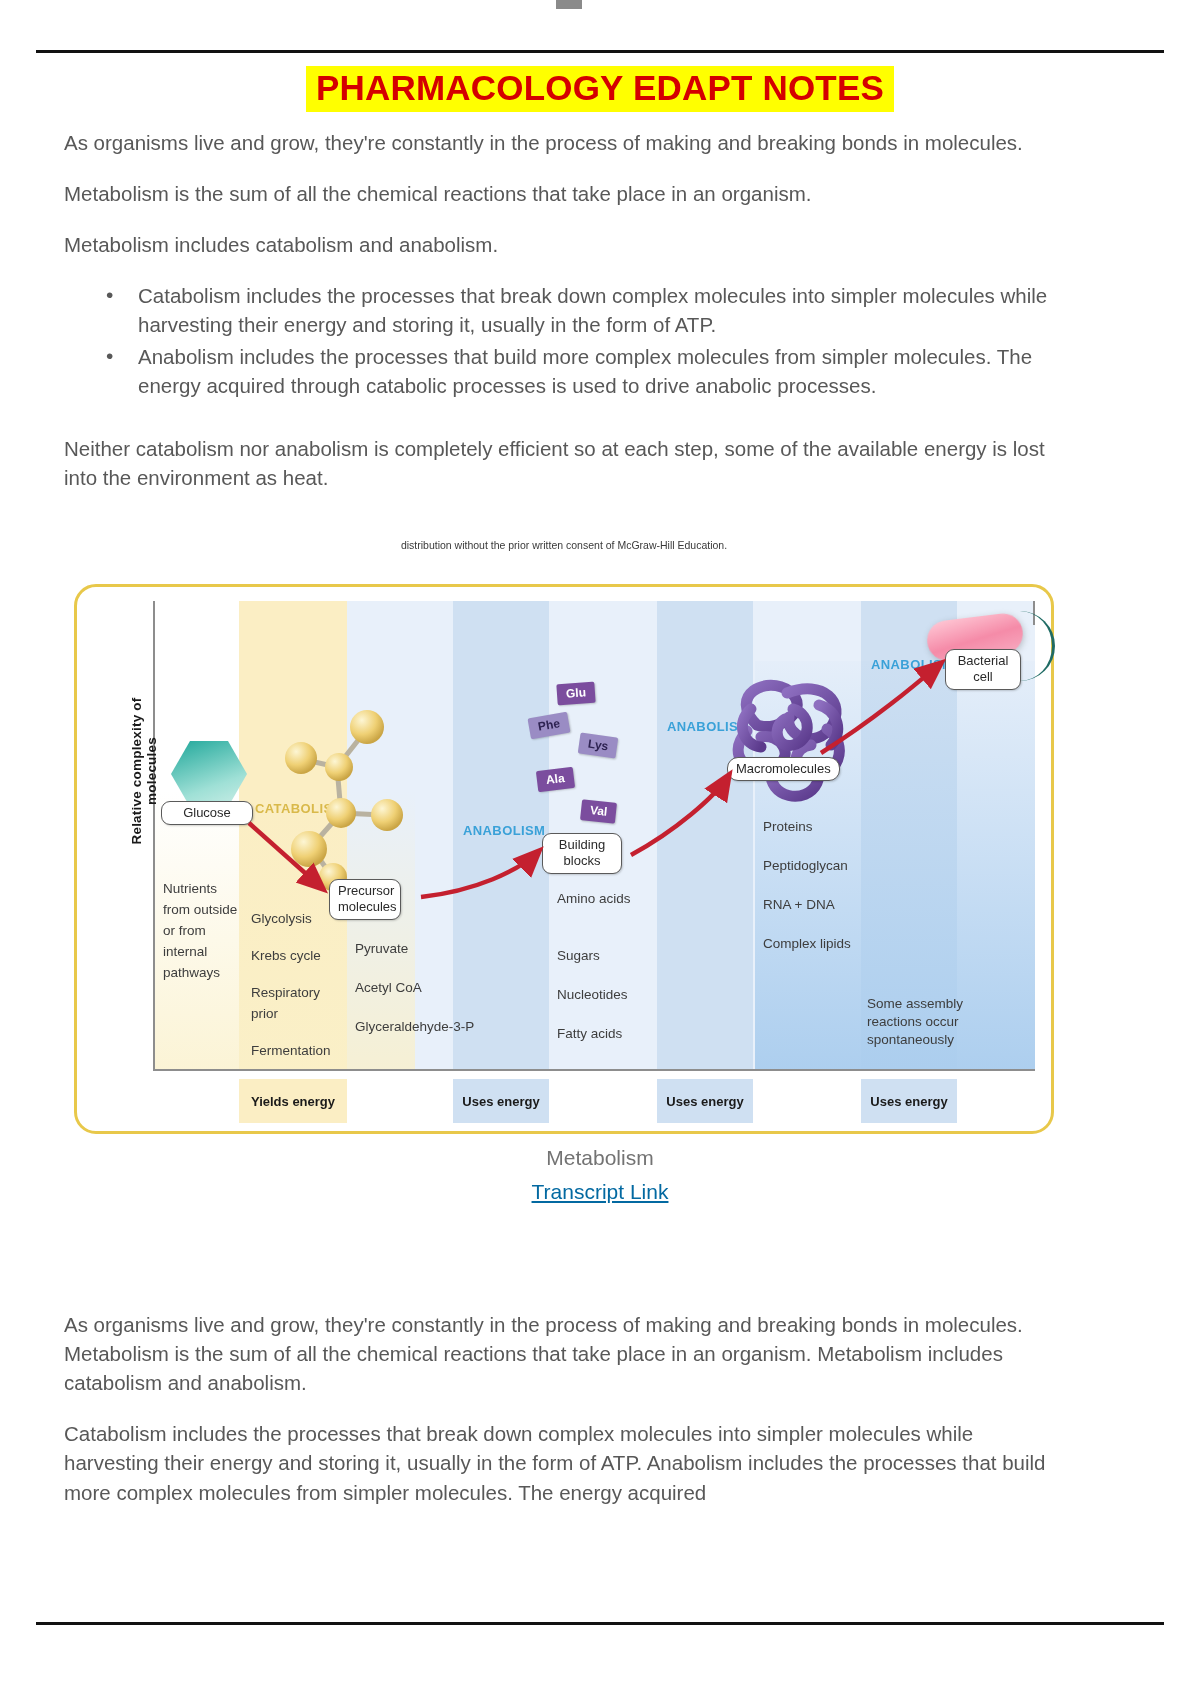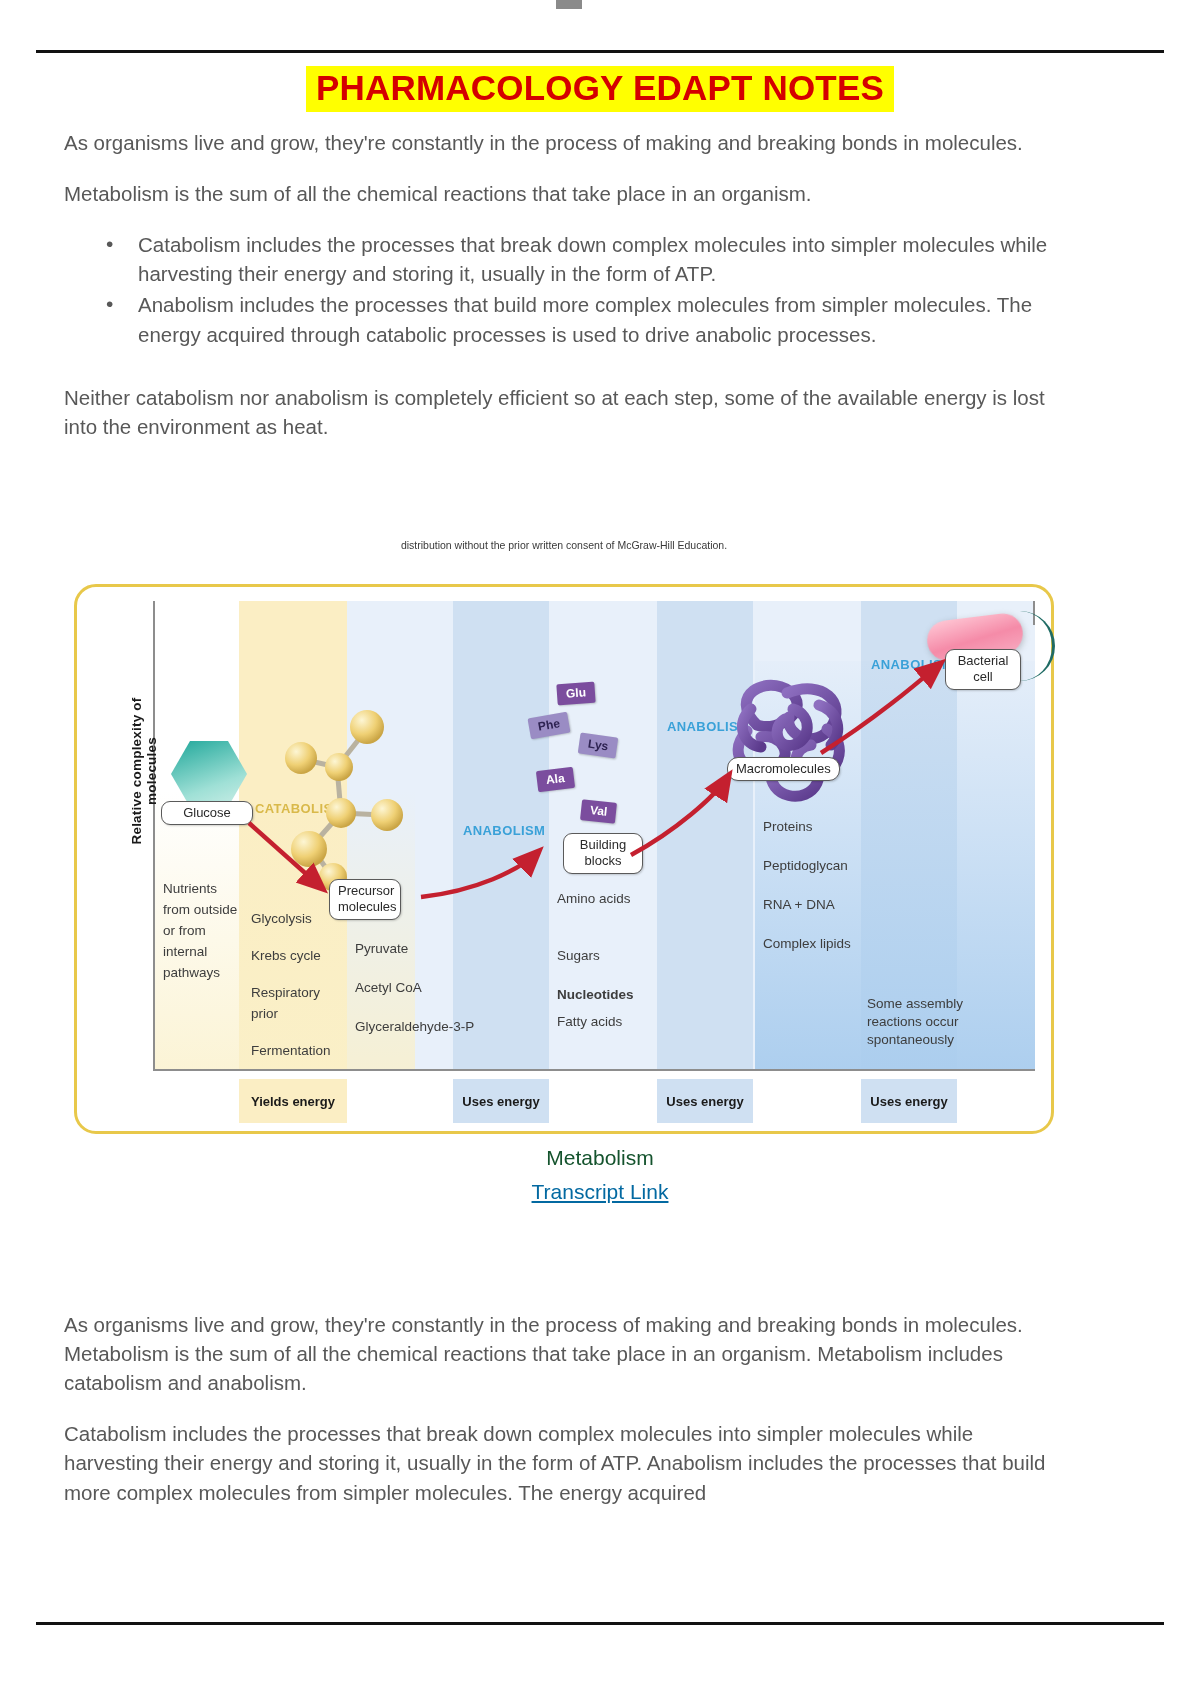--- a/index.html
+++ b/index.html
@@ -213,21 +213,21 @@
   svg.overlay {
     position: absolute; left: 0; top: 0;
     width: 920px; height: 470px;
     overflow: visible;
   }
 
   
   .caption {
     position: absolute; left: 0px; top: 1146px; width: 1200px;
     text-align: center;
-    font-size: 21px; color: #14532d;
+    font-size: 21px; color: #737373;
   }
   .transcript {
     position: absolute; left: 0px; top: 1180px; width: 1200px;
     text-align: center;
   }
   .transcript a {
     font-size: 21px; color: #0369a1;
     text-decoration: underline;
   }
 
@@ -249,20 +249,21 @@
   <div class="top-artifact"></div>
   <div class="rule-top"></div>
 
   <div class="title-wrap">
     <span class="title">PHARMACOLOGY EDAPT NOTES</span>
   </div>
 
   <div class="body">
     <p>As organisms live and grow, they're constantly in the process of making and breaking bonds in molecules.</p>
     <p>Metabolism is the sum of all the chemical reactions that take place in an organism.</p>
+    <p>Metabolism includes catabolism and anabolism.</p>
     <ul class="bullets">
       <li>Catabolism includes the processes that break down complex molecules into simpler molecules while harvesting their energy and storing it, usually in the form of ATP.</li>
       <li>Anabolism includes the processes that build more complex molecules from simpler molecules. The energy acquired through catabolic processes is used to drive anabolic processes.</li>
     </ul>
     <p class="gap-before">Neither catabolism nor anabolism is completely efficient so at each step, some of the available energy is lost into the environment as heat.</p>
   </div>
 
   <div class="figure">
 
     <div class="copyright">
@@ -353,21 +354,21 @@
           <span>Precursor</span><br>
           <span>molecules</span>
         </div>
 
         <div class="chip" style="left:442px; top:82px;  transform:rotate(-4deg);">Glu</div>
         <div class="chip lilac" style="left:414px; top:114px; transform:rotate(-10deg);">Phe</div>
         <div class="chip lilac" style="left:464px; top:134px; transform:rotate(8deg);">Lys</div>
         <div class="chip" style="left:422px; top:168px; transform:rotate(-7deg);">Ala</div>
         <div class="chip" style="left:466px; top:200px; transform:rotate(6deg);">Val</div>
 
-        <div class="pill" style="left:448px; top:232px; width:80px;">
+        <div class="pill" style="left:427px; top:232px; width:80px;">
           <span>Building</span><br>
           <span>blocks</span>
         </div>
 
         <div class="pill" style="left:612px; top:156px;border-radius:11px;">Macromolecules</div>
 
         <div class="capsule-tail" style="left:894px; top:10px;"></div>
         <div class="capsule" style="left:812px; top:16px; transform:rotate(-7deg);"></div>
         <div class="pill" style="left:830px; top:48px; width:76px;">
           <span>Bacterial</span><br>
@@ -406,21 +407,21 @@
 
         <div class="coltext" style="left:240px; top:338px; line-height:1.55;">
           <div style="margin-bottom:18px;">Pyruvate</div>
           <div style="margin-bottom:18px;">Acetyl CoA</div>
           <div>Glyceraldehyde-3-P</div>
         </div>
 
         <div class="coltext" style="left:442px; top:288px; line-height:1.55;">
           <div style="margin-bottom:36px;">Amino acids</div>
           <div style="margin-bottom:18px;">Sugars</div>
-          <div style="margin-bottom:6px;font-weight:bold;">Nucleotides</div>
+          <div style="margin-bottom:18px;">Nucleotides</div>
           <div>Fatty acids</div>
         </div>
 
         <div class="coltext" style="left:648px; top:216px; line-height:1.55;">
           <div style="margin-bottom:18px;">Proteins</div>
           <div style="margin-bottom:18px;">Peptidoglycan</div>
           <div style="margin-bottom:18px;">RNA + DNA</div>
           <div>Complex lipids</div>
         </div>
 

